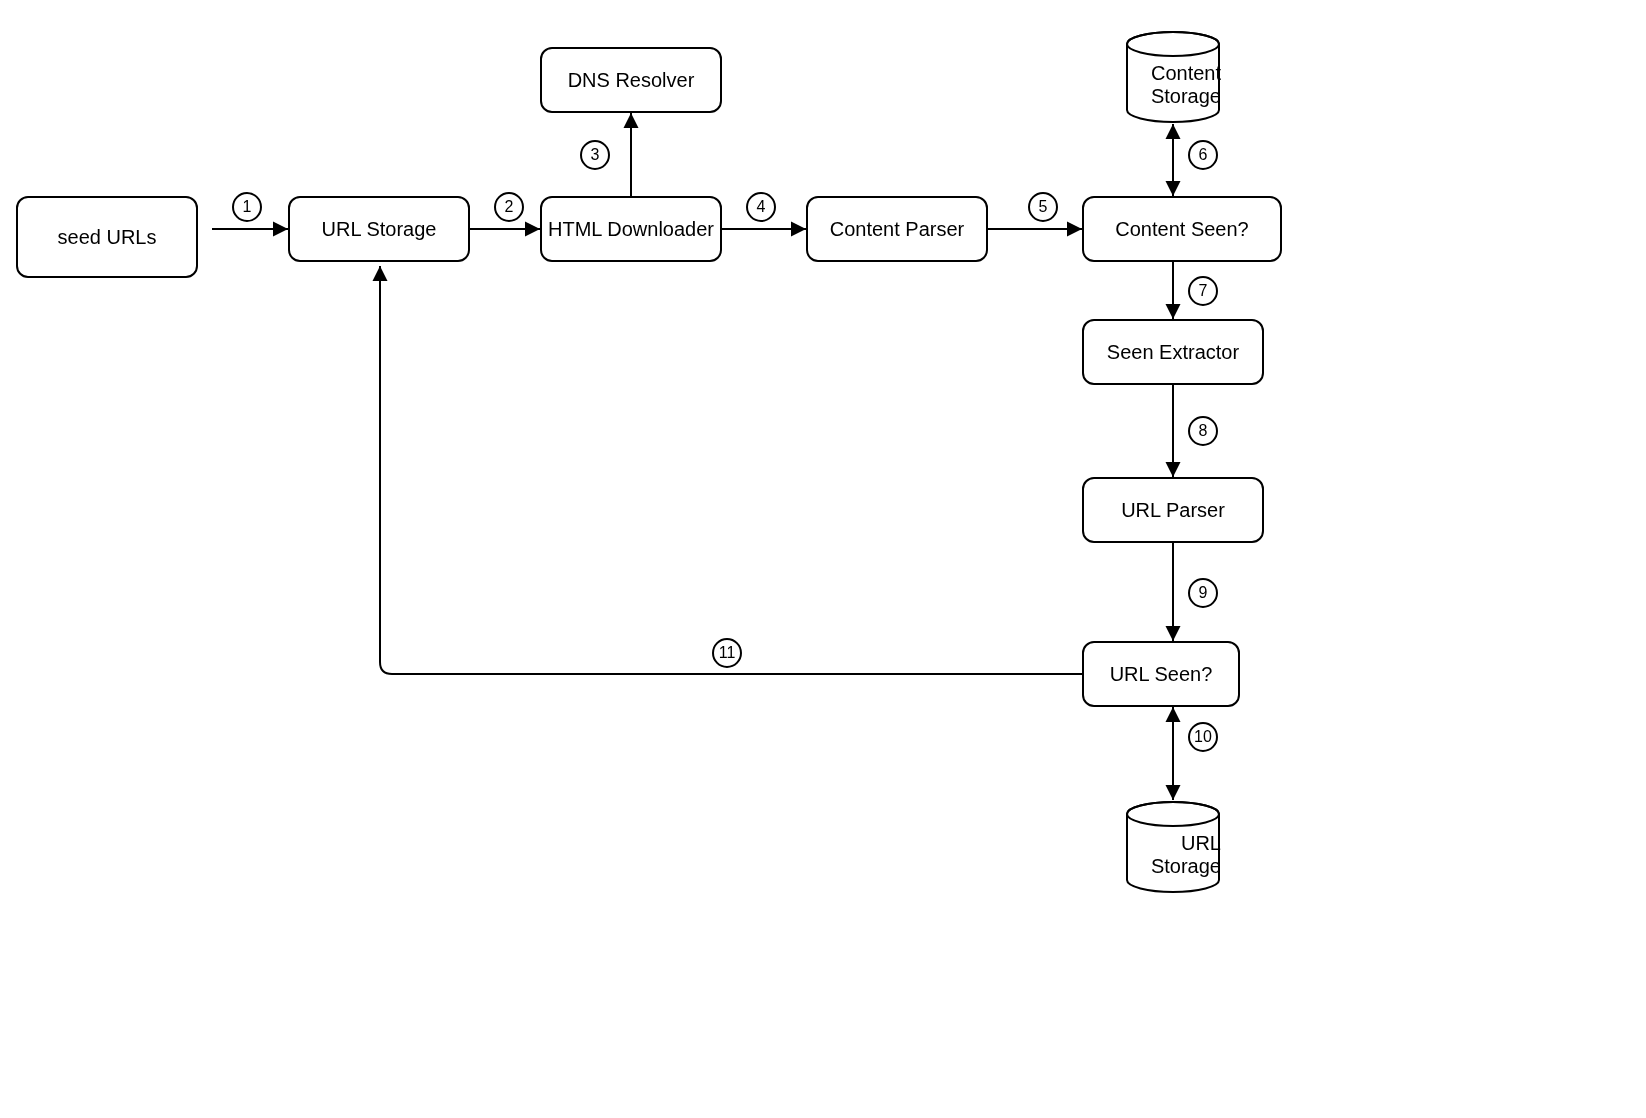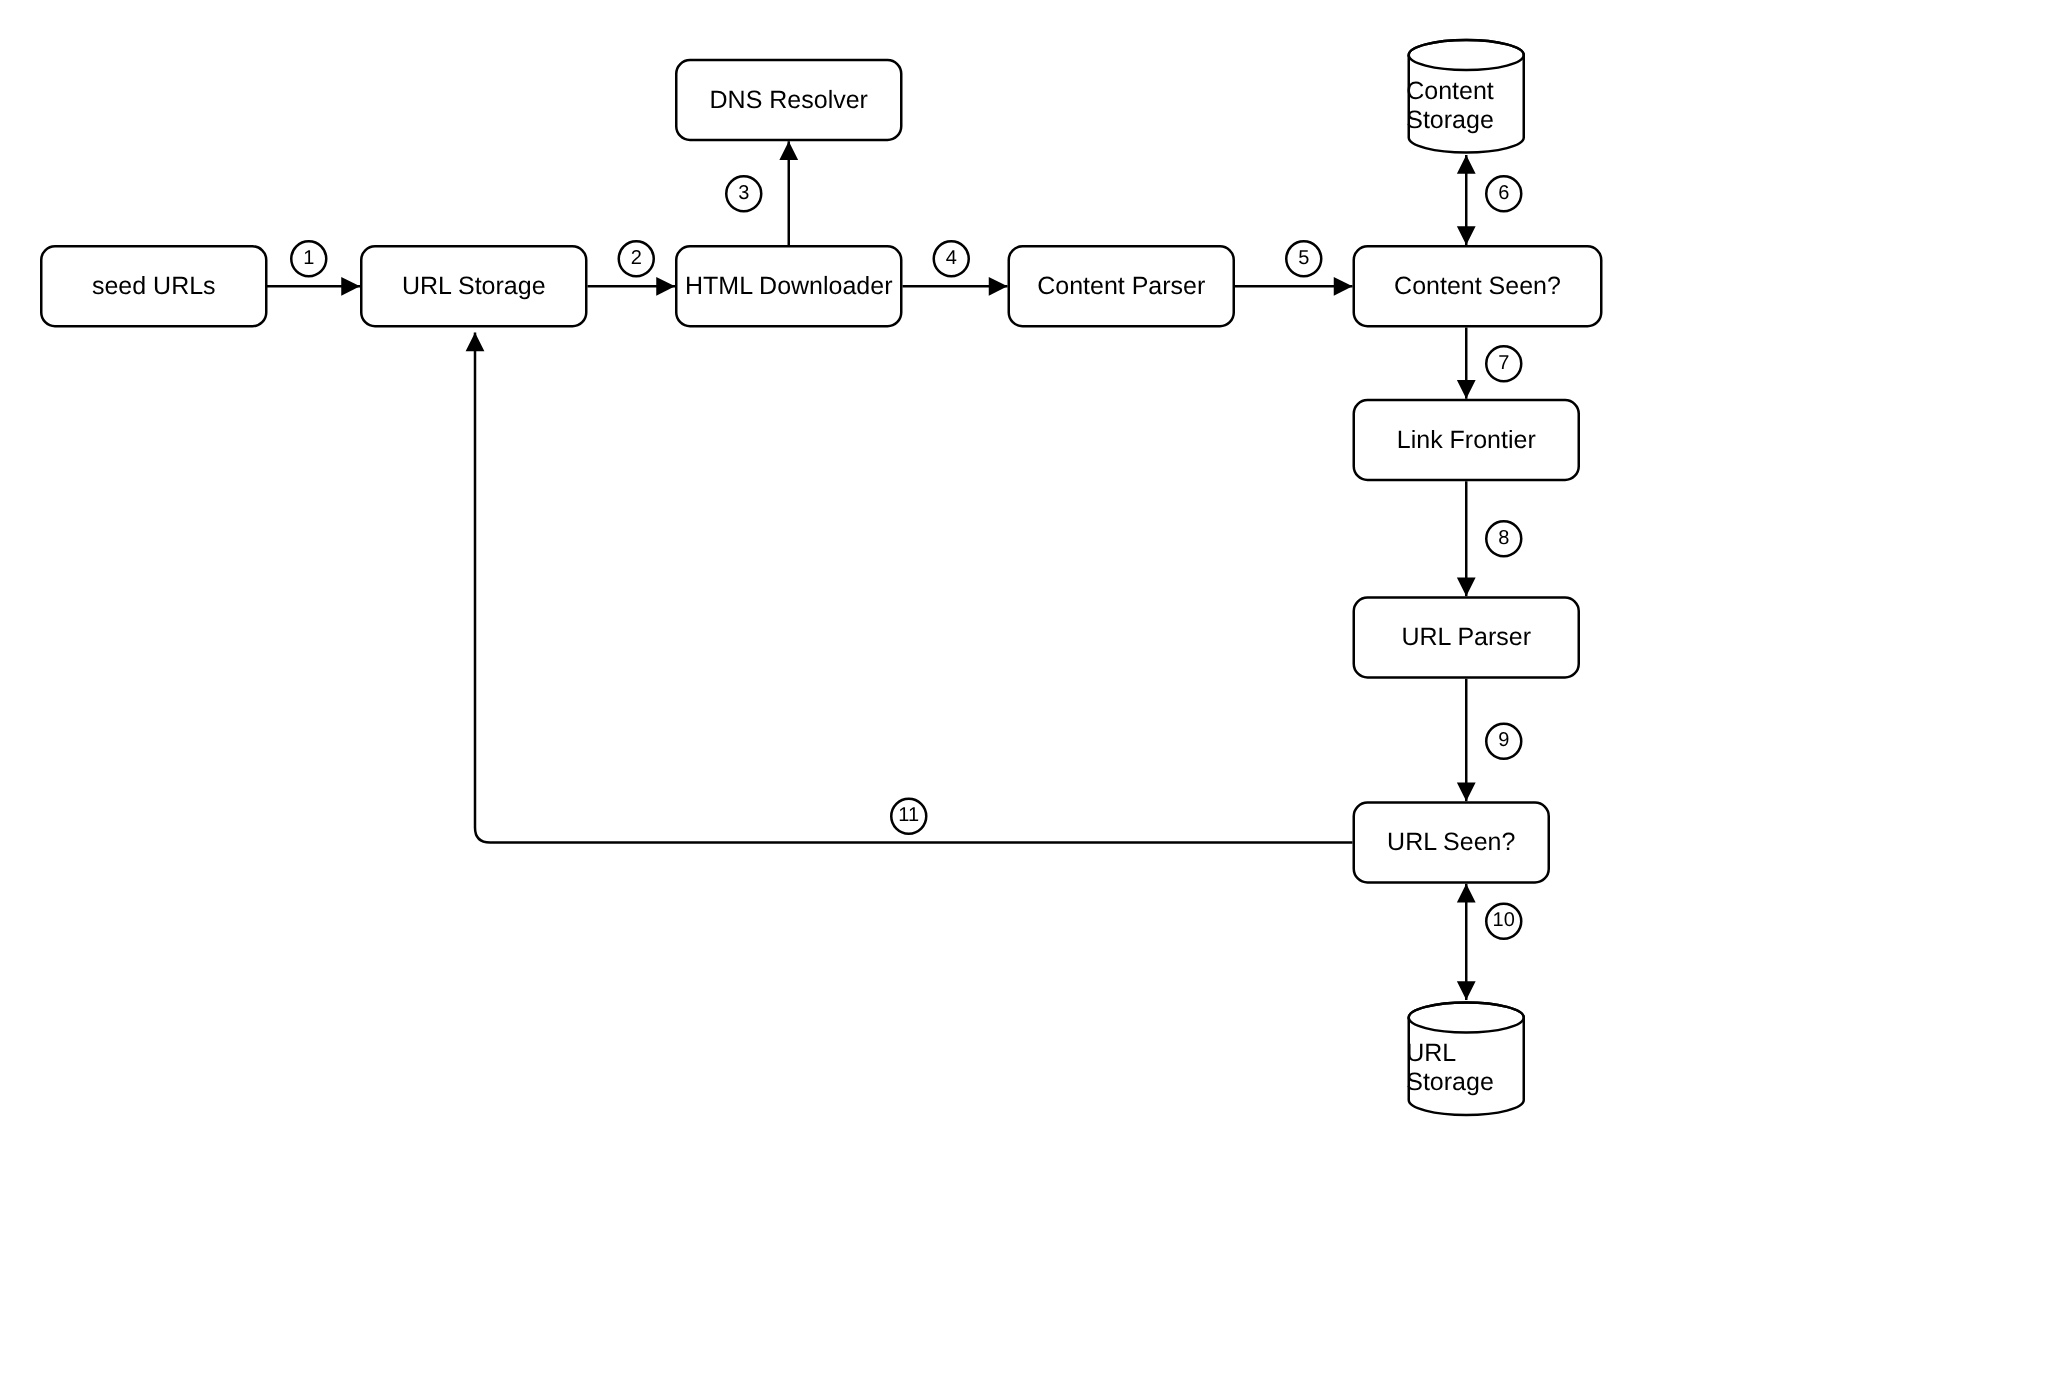--- a/index.html
+++ b/index.html
@@ -1,20 +1,20 @@
 <!DOCTYPE html>
 <html><head>
 <meta charset="utf-8">
 <style>
   html,body{margin:0;padding:0;background:#fff;font-family:Helvetica,Arial,sans-serif}
   .stage{position:relative;width:1646px;height:1118px}
   .node{position:absolute;border:2px solid #000;border-radius:12px;display:flex;align-items:center;justify-content:center;text-align:right;font-size:20px;background:#fff;box-sizing:border-box}
   .badge{position:absolute;width:30px;height:30px;border:2px solid #000;border-radius:50%;display:flex;align-items:center;justify-content:center;font-size:16px;background:#fff;box-sizing:border-box}
   .db{position:absolute}
-  .db-label{position:absolute;width:100%;text-align:left;font-size:20px;line-height:1.15}
+  .db-label{position:absolute;width:100%;text-align:right;font-size:20px;line-height:1.15}
   svg.edges{position:absolute;left:0;top:0}
 </style>
 </head>
 <body>
 
 <div class="stage">
 
   <svg class="edges" width="1646" height="1118">
     <defs>
       <marker id="arrow" viewBox="0 0 12 12" refX="11" refY="6" markerWidth="9" markerHeight="9" orient="auto-start-reverse">
@@ -35,40 +35,40 @@
 
     <line x1="1173" y1="385" x2="1173" y2="477" stroke="#000" stroke-width="2" marker-end="url(#arrow)"></line>
 
     <line x1="1173" y1="543" x2="1173" y2="641" stroke="#000" stroke-width="2" marker-end="url(#arrow)"></line>
 
     <line x1="1173" y1="707" x2="1173" y2="800" stroke="#000" stroke-width="2" marker-start="url(#arrow)" marker-end="url(#arrow)"></line>
 
     <path d="M1082 674 L392 674 Q380 674 380 662 L380 266" fill="none" stroke="#000" stroke-width="2" marker-end="url(#arrow)"></path>
   </svg>
 
-  <div class="node" style="left:32px;  top:196px; width:182px; height:66px">
+  <div class="node" style="left:16px;  top:196px; width:182px; height:82px">
       <span>seed URLs</span>
     </div>
   <div class="node" style="left:288px; top:196px; width:182px; height:66px">
       <span>URL Storage</span>
     </div>
   <div class="node" style="left:540px; top:196px; width:182px; height:66px">
       <span>HTML Downloader</span>
     </div>
   <div class="node" style="left:540px; top:47px;  width:182px; height:66px">
       <span>DNS Resolver</span>
     </div>
   <div class="node" style="left:806px; top:196px; width:182px; height:66px">
       <span>Content Parser</span>
     </div>
   <div class="node" style="left:1082px;top:196px; width:200px; height:66px">
       <span>Content Seen?</span>
     </div>
   <div class="node" style="left:1082px;top:319px; width:182px; height:66px">
-      <span>Link Frontier</span>
+      <span>Seen Extractor</span>
     </div>
   <div class="node" style="left:1082px;top:477px; width:182px; height:66px">
       <span>URL Parser</span>
     </div>
   <div class="node" style="left:1082px;top:641px; width:158px; height:66px">
       <span>URL Seen?</span>
     </div>
 
   <div class="db" style="left:1125px; top:30px; width:96px; height:94px">
     <svg width="96" height="94">

